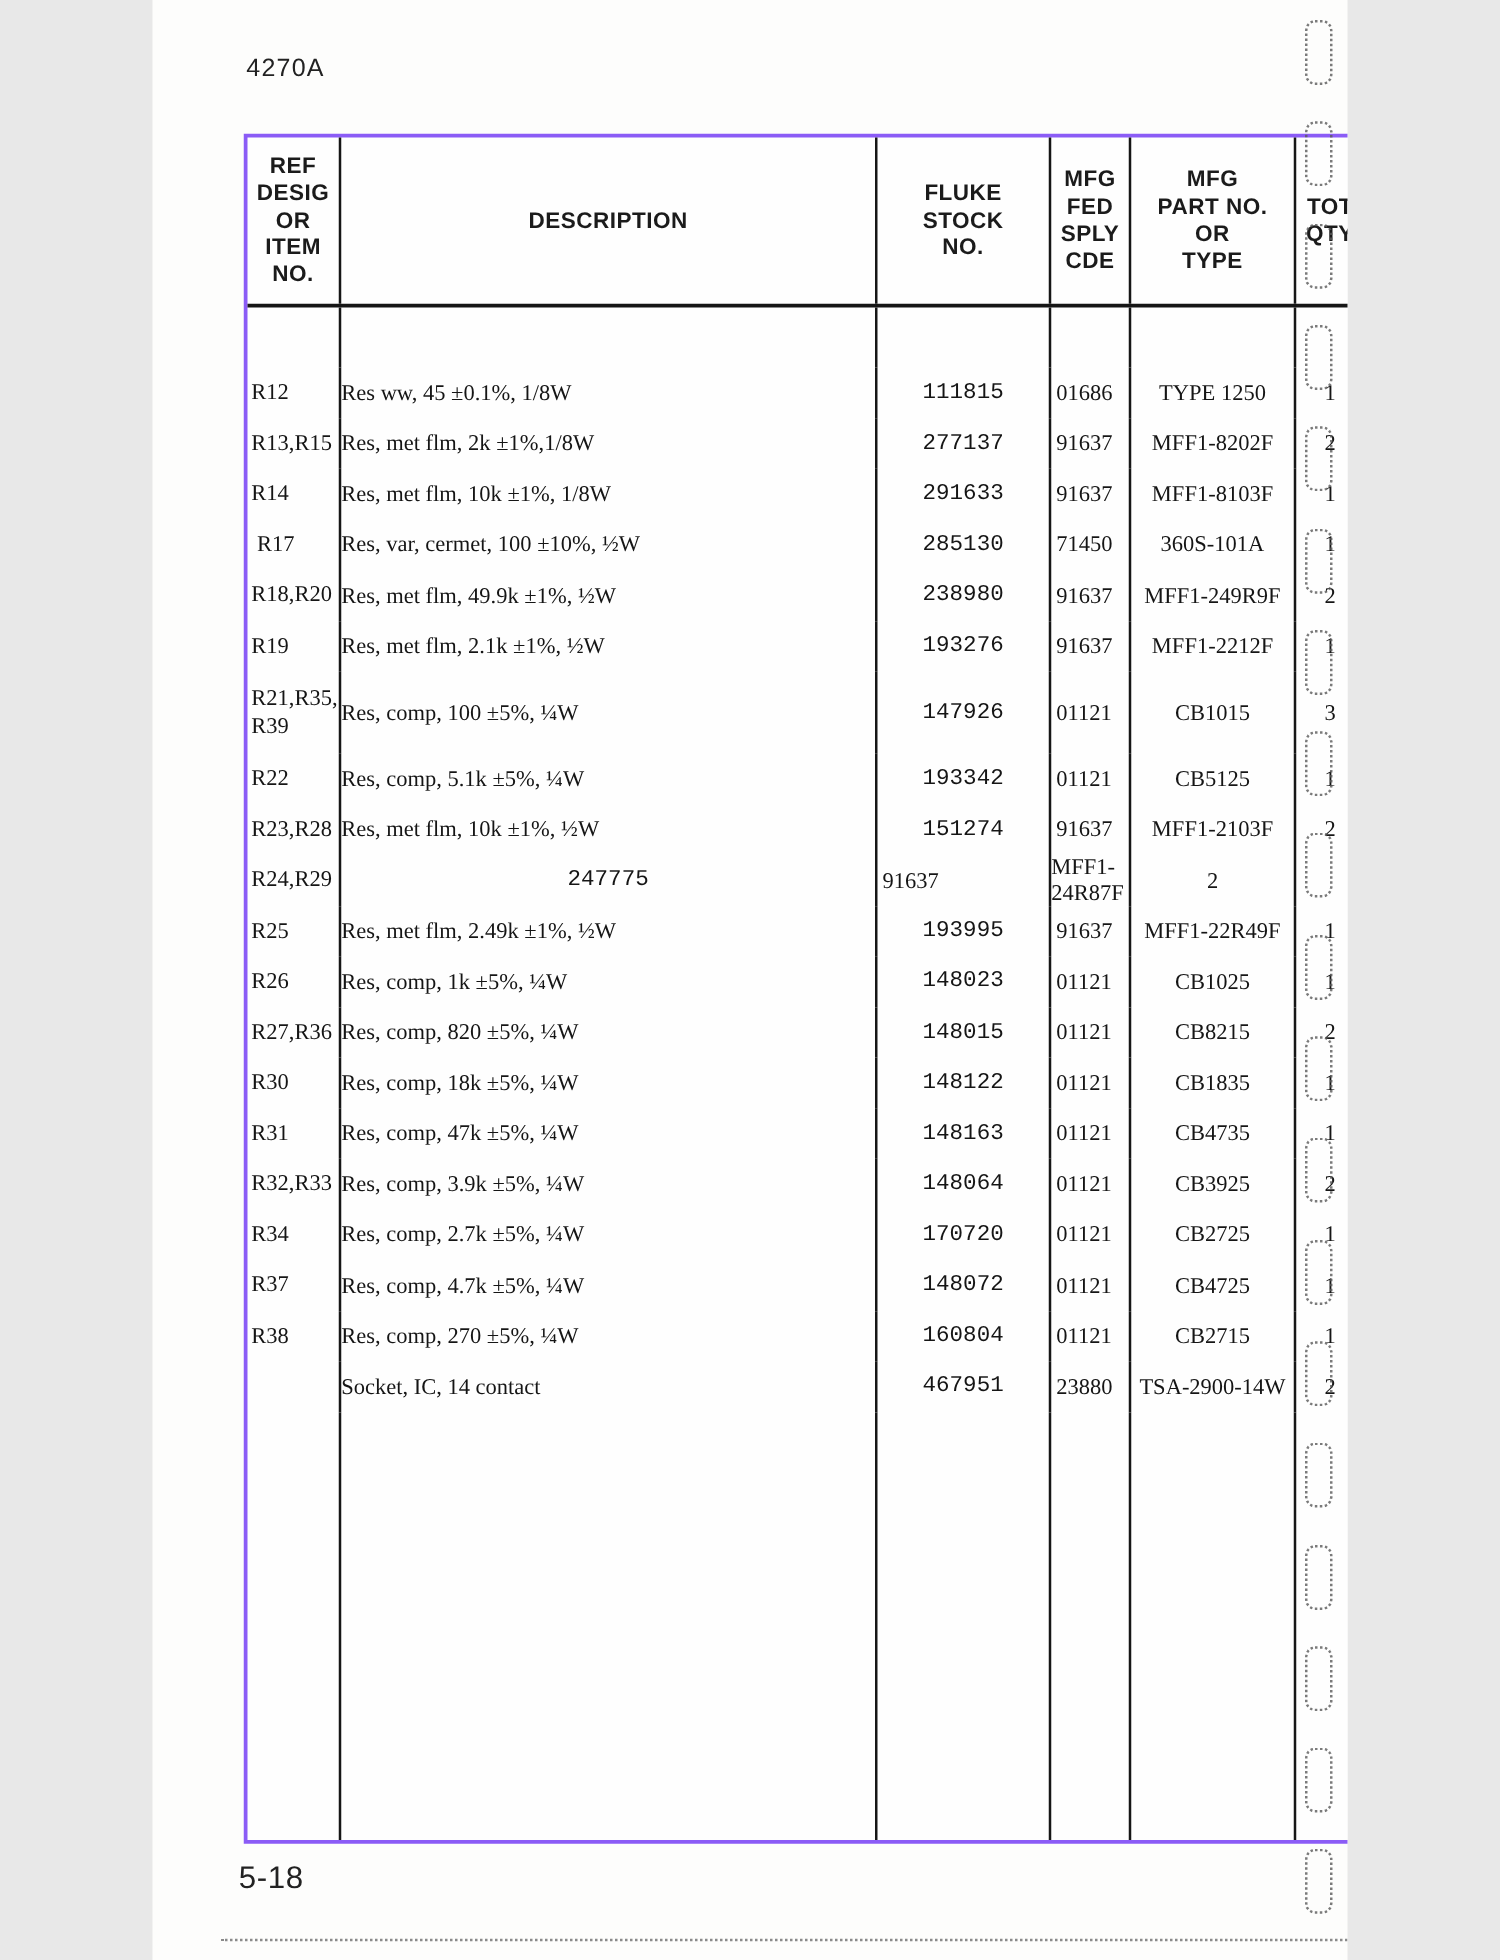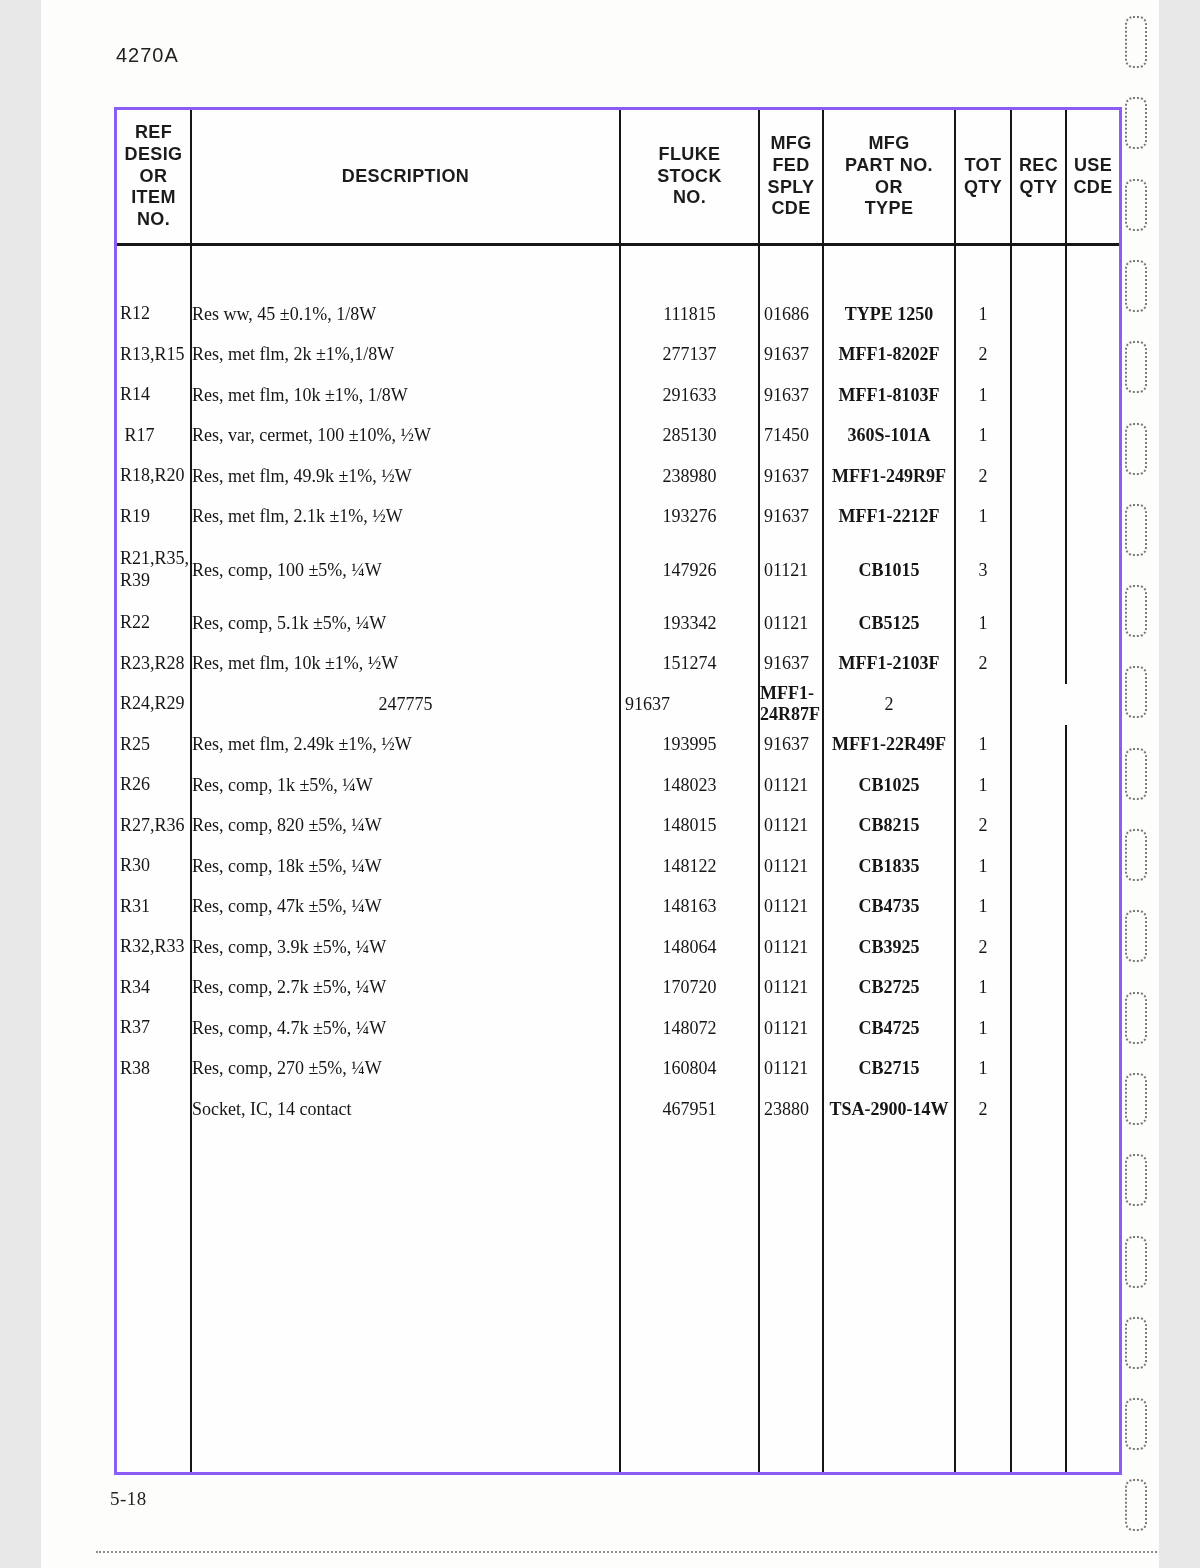--- a/index.html
+++ b/index.html
@@ -1,33 +1,33 @@
 <!DOCTYPE html>
 <html><head>
 <meta charset="utf-8">
 <style>
   html,body { margin:0; padding:0; background:#e8e8e8; }
   .page {
     position:relative;
-    width:1118px; height:1568px;
+    width:956px; height:1568px;
     margin:0 auto;
     background:#fdfdfc;
     color:#151515;
     font-family:"Liberation Serif", serif;
     overflow:hidden;
   }
   .model-label {
     position:absolute; left:75px; top:44px;
     font-family:"Liberation Sans", sans-serif;
     font-size:20px; letter-spacing:1px; color:#222;
   }
   .page-number {
     position:absolute; left:69px; top:1488px;
-    font-family:Liberation Serif, serif;
-    font-size:19px; letter-spacing:0.5px; color:#222;
+    font-family:Liberation Sans, sans-serif;
+    font-size:25px; letter-spacing:0.5px; color:#222;
   }
   
   .parts-table {
     position:absolute; left:73px; top:107px;
     width:1008px; height:1368px;
     border:3px solid #8b5cf6;
     box-sizing:border-box;
     display:flex; flex-direction:column;
     background:#fefefe;
   }
@@ -54,23 +54,23 @@
     overflow:hidden;
   }
   .c:last-child { border-right:none; }
   .tbody { display:flex; flex-direction:column; flex:1 1 auto;border-radius:27px; }
   .row-spacer { height:48px; }
   .row { height:40.5px; }
   .row.tall { height:66px; }
   .row-filler { flex:1 1 auto; }
   .cell-ref  { padding-left:3px; white-space:pre-wrap; line-height:1.2; }
   .cell-desc { }
-  .cell-stock{ justify-content:center; }
+  .cell-stock{ justify-content:center;font-family:Liberation Mono, monospace; }
   .cell-sply { padding-left:4px;text-align:right; }
-  .cell-part { justify-content:center;font-weight:bold; }
+  .cell-part { justify-content:center; }
   .cell-qty  { justify-content:center; }
   
   .binding-holes { position:absolute; top:0; right:0; width:40px; height:1568px; }
   .hole {
     position:absolute; left:6px;
     width:18px; height:48px;
     border:2px dotted #5a5a5a;
     border-radius:8px;
     opacity:0.8;
   }

